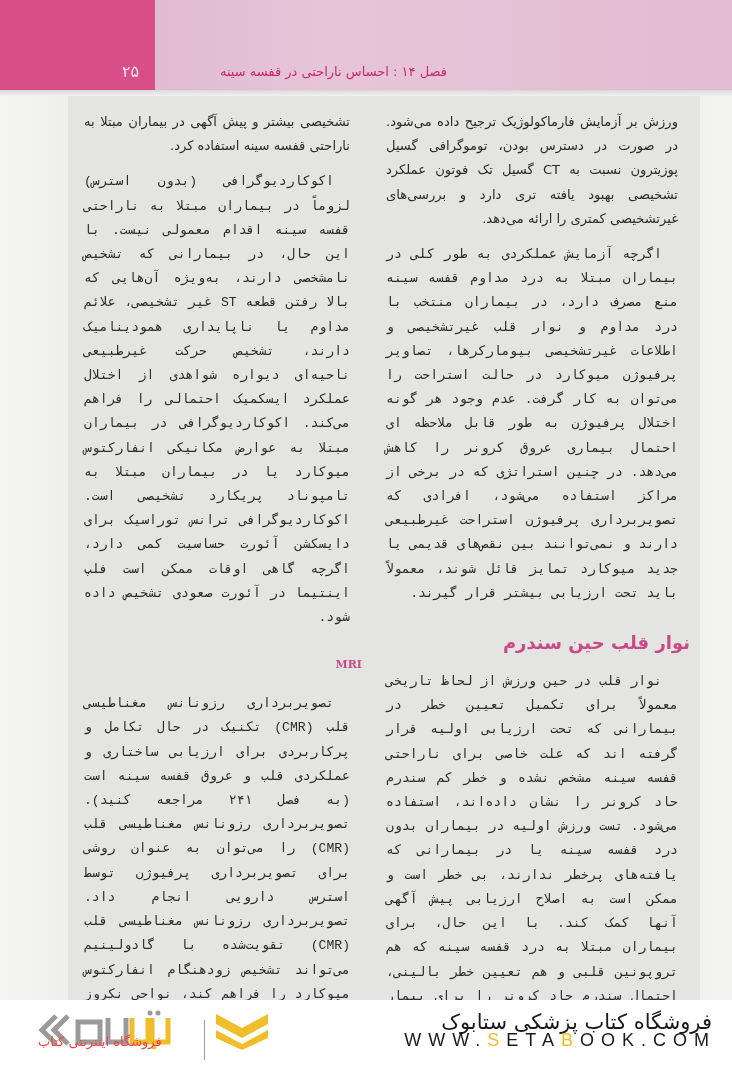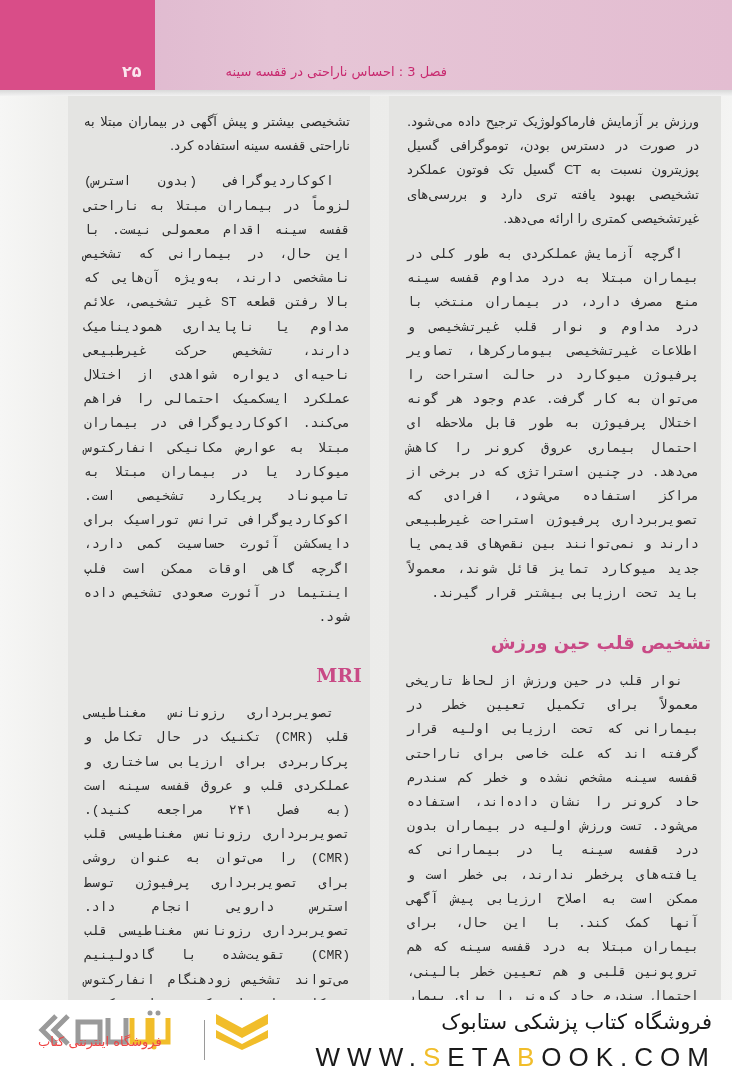--- a/index.html
+++ b/index.html
@@ -10,21 +10,21 @@
     .header {
       position: absolute; left: 0; top: 0; width: 732px; height: 90px;
       background: linear-gradient(90deg, #dcb3cc 0%, #e6c5d6 45%, #e3bdd1 100%);
     }
     .header .page-tab {
       position: absolute; left: 0; top: 0; width: 155px; height: 90px;
       background: #d94d88;
     }
     .header .page-number {
       position: absolute; left: 122px; top: 62px; color: #fbe6ef;
-      font-size: 16px; font-weight: bold; direction: rtl;
+      font-size: 16px; font-weight: normal; direction: rtl;
     }
     .header .chapter-title {
       position: absolute; left: 232px; top: 64px; width: 215px; color: #c8296f;
       font-size: 13px; direction: rtl; text-align: right; white-space: nowrap;
     }
     .header-shadow {
       position: absolute; left: 0; top: 90px; width: 732px; height: 6px;
       background: linear-gradient(180deg, #d9d9d9, #f2f2f2);
     }
 
@@ -32,64 +32,64 @@
     .page {
       position: absolute; left: 0; top: 96px; width: 732px; height: 904px;
       background: linear-gradient(90deg, #f6f6f5 0%, #efefed 8%, #ececea 50%, #efefed 92%, #f4f4f3 100%);
     }
     .column {
       position: absolute; top: 0; height: 904px;
       background: #e4e4e2; direction: rtl; text-align: justify; text-align-last: right;
       color: #2c2c2c; font-size: 13.1px; line-height: 24.2px;
       overflow: hidden;
     }
-    .column.right { left: 389px; width: 332px; padding: 2px 10px 0 6px; }
+    .column.right { left: 368px; width: 332px; padding: 2px 10px 0 6px; }
     .column.left  { left: 68px;  width: 302px; padding: 2px 8px 0 4px; }
     .column p { margin: 12px; }
     .column p.indent { text-indent: 16px; font-family: Liberation Mono, monospace; }
     .column h2 {
       color: #c94a86; font-size: 18px; font-weight: bold; line-height: 30px;
       margin: 22px 0 4px 0; text-align: right;
     }
-    .column h2.small { font-size: 19px; margin-top: 30px; font-family: "DejaVu Serif", serif; }
+    .column h2.small { font-size: 11px; margin-top: 20px; font-family: "DejaVu Serif", serif; }
 
     
     .footer {
       position: absolute; left: 0; top: 1000px; width: 732px; height: 80px; background: #ffffff;
     }
     .footer .shop-name {
       position: absolute; right: 20px; top: 10px; font-size: 21px; color: #1a1a1a;
       direction: rtl; white-space: nowrap;
     }
     .footer .url {
-      position: absolute; right: 16px; top: 42px; font-size: 26px; letter-spacing: 7px; color: #1a1a1a;
+      position: absolute; right: 16px; top: 30px; font-size: 18px; letter-spacing: 7px; color: #1a1a1a;
       font-family: "Liberation Sans", sans-serif; white-space: nowrap;
     }
     .footer .url .hl { color: #f1bd2a; }
     .logo { position: absolute; left: 28px; top: 10px; width: 260px; height: 62px; }
     .logo .logo-text {
       position: absolute; left: 10px; top: 24px; font-size: 13px; color: #ef4444; direction: rtl; white-space: nowrap;
     }
     .logo .divider { position: absolute; left: 176px; top: 10px; width: 1px; height: 40px; background: #9a9a9a; }
   </style>
 </head>
 <body>
 
 <div class="header">
   <div class="page-tab"></div>
   <span class="page-number">۲۵</span>
-  <span class="chapter-title">فصل 3 : احساس ناراحتی در قفسه سینه</span>
+  <span class="chapter-title">فصل ۱۴ : احساس ناراحتی در قفسه سینه</span>
 </div>
 <div class="header-shadow"></div>
 
 <div class="page">
   <div class="column right">
     <p>ورزش بر آزمایش فارماکولوژیک ترجیح داده می‌شود. در صورت در دسترس بودن، توموگرافی گسیل پوزیترون نسبت به CT گسیل تک فوتون عملکرد تشخیصی بهبود یافته تری دارد و بررسی‌های غیرتشخیصی کمتری را ارائه می‌دهد.</p>
     <p class="indent">اگرچه آزمایش عملکردی به طور کلی در بیماران مبتلا به درد مداوم قفسه سینه منع مصرف دارد، در بیماران منتخب با درد مداوم و نوار قلب غیرتشخیصی و اطلاعات غیرتشخیصی بیومارکرها، تصاویر پرفیوژن میوکارد در حالت استراحت را می‌توان به کار گرفت. عدم وجود هر گونه اختلال پرفیوژن به طور قابل ملاحظه ای احتمال بیماری عروق کرونر را کاهش می‌دهد. در چنین استراتژی که در برخی از مراکز استفاده می‌شود، افرادی که تصویربرداری پرفیوژن استراحت غیرطبیعی دارند و نمی‌توانند بین نقص‌های قدیمی یا جدید میوکارد تمایز قائل شوند، معمولاً باید تحت ارزیابی بیشتر قرار گیرند.</p>
-    <h2>تشخیص قلب حین ورزش</h2>
+    <h2>نوار قلب حین سندرم</h2>
     <p class="indent">نوار قلب در حین ورزش از لحاظ تاریخی معمولاً برای تکمیل تعیین خطر در بیمارانی که تحت ارزیابی اولیه قرار گرفته اند که علت خاصی برای ناراحتی قفسه سینه مشخص نشده و خطر کم سندرم حاد کرونر را نشان داده‌اند، استفاده می‌شود. تست ورزش اولیه در بیماران بدون درد قفسه سینه یا در بیمارانی که یافته‌های پرخطر ندارند، بی خطر است و ممکن است به اصلاح ارزیابی پیش آگهی آنها کمک کند. با این حال، برای بیماران مبتلا به درد قفسه سینه که هم تروپونین قلبی و هم تعیین خطر بالینی، احتمال سندرم حاد کرونر را برای بیمار پایین مشخص کرده است، شواهد کافی مبنی بر اینکه تست استرس یا تصویربرداری قلبی نتایج آنها را بهبود می‌بخشد وجود ندارد. این پیشرفت در شواهد از تغییری نسبت به گذشته حمایت می‌کند که در آن تست استرس سرپایی در عرض ۷۲ ساعت به طور گسترده برای بیماران مبتلا به درد حاد قفسه سینه استفاده می‌شد.</p>
     <p class="indent">سایر مطالعات تصویربرداری غیرتهاجمی از قفسه</p>
   </div>
 
   <div class="column left">
     <p>تشخیصی بیشتر و پیش آگهی در بیماران مبتلا به ناراحتی قفسه سینه استفاده کرد.</p>
     <p class="indent">اکوکاردیوگرافی (بدون استرس) لزوماً در بیماران مبتلا به ناراحتی قفسه سینه اقدام معمولی نیست. با این حال، در بیمارانی که تشخیص نامشخصی دارند، به‌ویژه آن‌هایی که بالا رفتن قطعه ST غیر تشخیصی، علائم مداوم یا ناپایداری همودینامیک دارند، تشخیص حرکت غیرطبیعی ناحیه‌ای دیواره شواهدی از اختلال عملکرد ایسکمیک احتمالی را فراهم می‌کند. اکوکاردیوگرافی در بیماران مبتلا به عوارض مکانیکی انفارکتوس میوکارد یا در بیماران مبتلا به تامپوناد پریکارد تشخیصی است. اکوکاردیوگرافی ترانس توراسیک برای دایسکشن آئورت حساسیت کمی دارد، اگرچه گاهی اوقات ممکن است فلپ اینتیما در آئورت صعودی تشخیص داده شود.</p>
     <h2 class="small">MRI</h2>
     <p class="indent">تصویربرداری رزونانس مغناطیسی قلب (CMR) تکنیک در حال تکامل و پرکاربردی برای ارزیابی ساختاری و عملکردی قلب و عروق قفسه سینه است (به فصل ۲۴۱ مراجعه کنید). تصویربرداری رزونانس مغناطیسی قلب (CMR) را می‌توان به عنوان روشی برای تصویربرداری پرفیوژن توسط استرس دارویی انجام داد. تصویربرداری رزونانس مغناطیسی قلب (CMR) تقویت‌شده با گادولینیم می‌تواند تشخیص زودهنگام انفارکتوس میوکارد را فراهم کند، نواحی نکروز میوکارد را با دقت مشخص کند و می‌تواند الگوهای بیماری میوکارد که اغلب در تشخیص آسیب ایسکمیک از آسیب غیر ایسکمیک میوکارد مفید هستند را مشخص کند. اگرچه تصویربرداری رزونانس مغناطیسی قلب (CMR) معمولاً برای ارزیابی فوری ناراحتی حاد قفسه سینه عملی نیست اما می‌تواند یک روش مفید برای ارزیابی ساختمانی قلب بیماران با سطوح بالای تروپونین قلبی در غیاب بیماری قطعی عروق کرونر باشد. آنژیوگرافی کرونر توسط تصویربرداری رزونانس مغناطیسی قلب (CMR) در مراحل اولیه انجام می‌شود. ام آر آی (MRI) همچنین امکان ارزیابی بسیار دقیق برای</p>
   </div>

